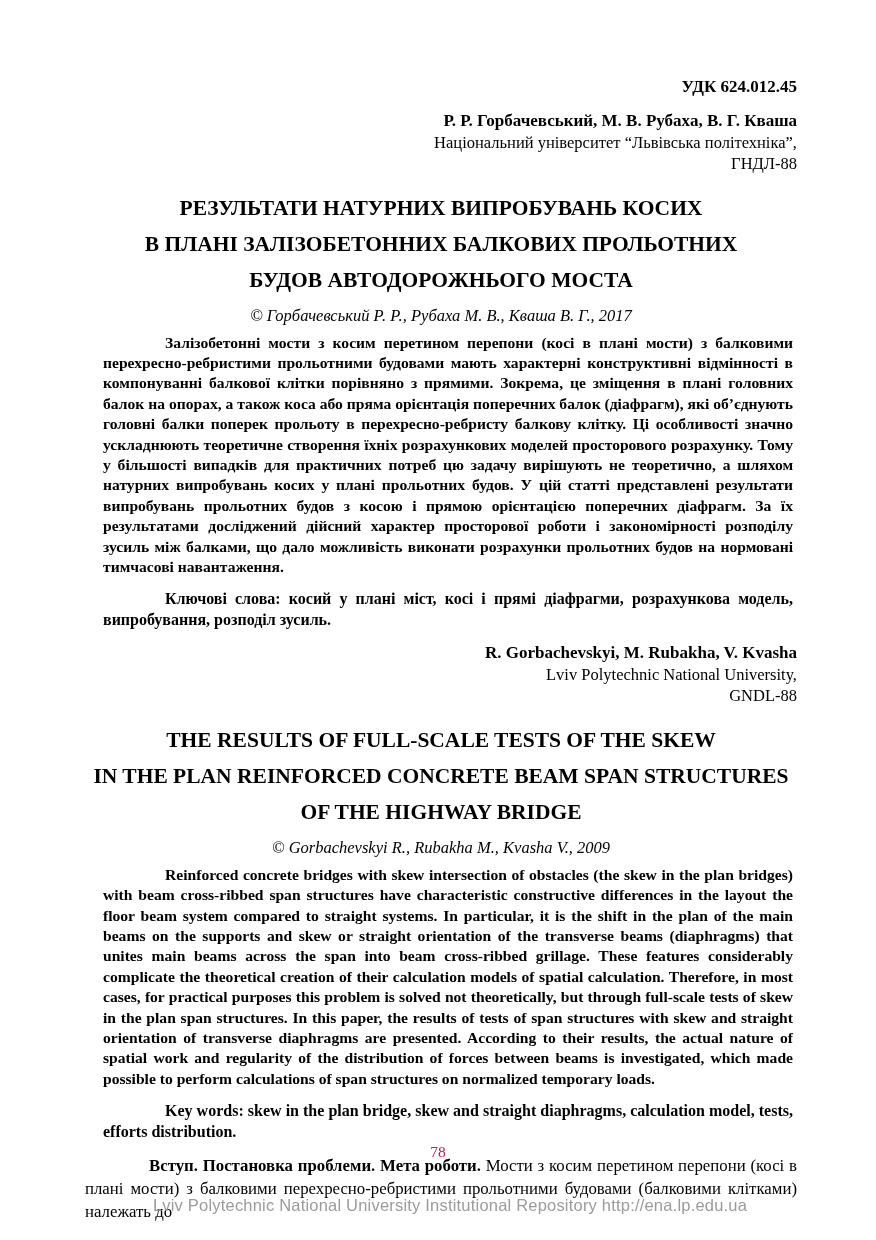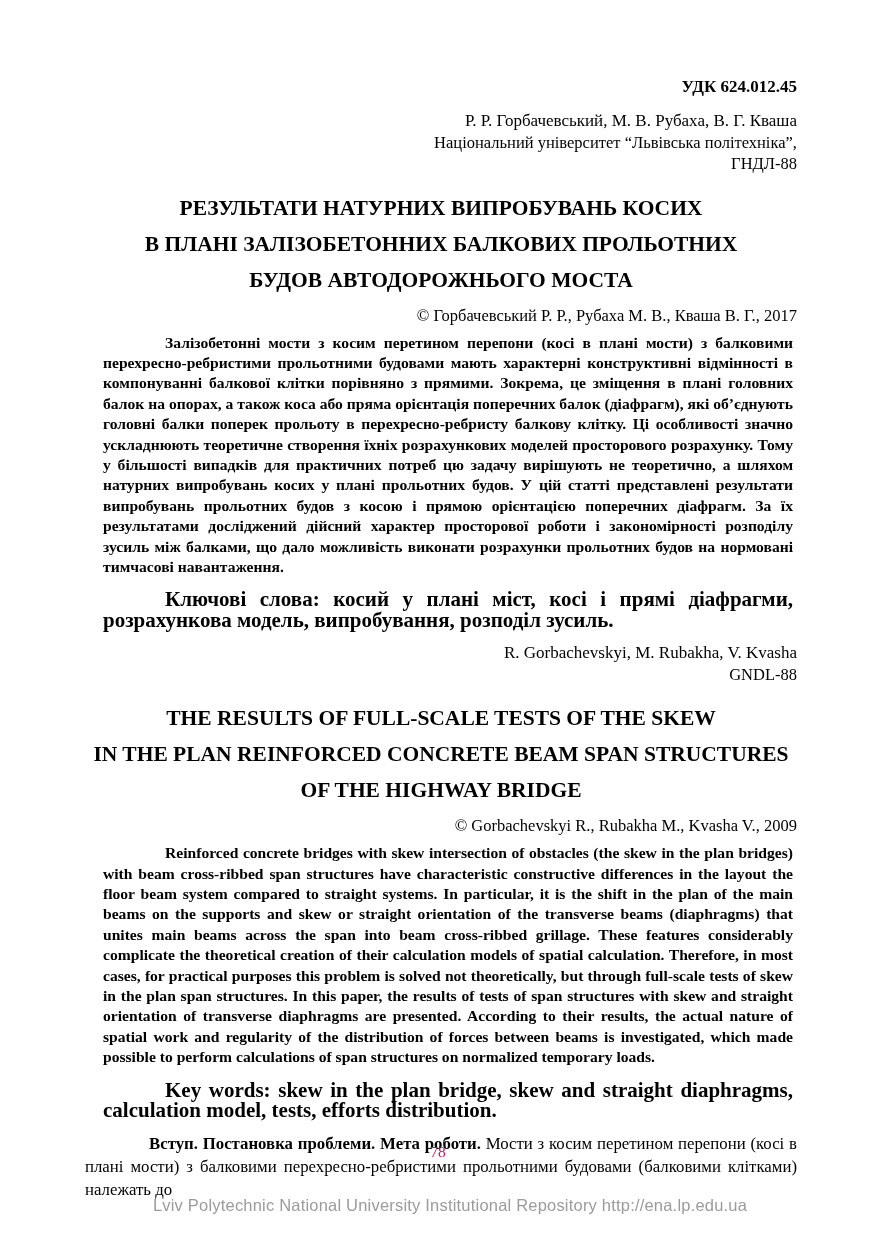--- a/index.html
+++ b/index.html
@@ -28,52 +28,53 @@
     font-weight: bold;
     font-size: 17px;
     line-height: 22px;
   }
   .authors-block {
     margin-top: 12px;
     text-align: right;
     font-size: 16.5px;
     line-height: 21.5px;
   }
-  .authors-line { font-weight: normal; font-size: 17px; }
+  .authors-line { font-weight: bold; font-size: 17px; }
   .affil-line { font-weight: normal; }
   .main-title {
     margin-top: 15px;
     text-align: center;
     font-weight: bold;
     font-size: 21.5px;
     line-height: 36px;
     white-space: pre-line;
   }
   .copyright {
     margin-top: 7px;
+    font-style: italic;
     font-size: 16.5px;
     line-height: 21px;
-    text-align: right;
+    text-align: center;
   }
   .abstract {
     margin-top: 7px;
     padding-left: 18px;
     padding-right: 4px;
     font-weight: bold;
     font-size: 15.6px;
     line-height: 20.4px;
     text-align: justify;
     text-indent: 62px;
   }
   .keywords {
     margin-top: 12px;
     padding-left: 18px;
     padding-right: 4px;
     font-weight: bold;
-    font-size: 21px;
+    font-size: 16px;
     line-height: 20.4px;
     text-align: justify;
     text-indent: 62px;
   }
   .intro-para {
     margin-top: 12px;
     font-size: 16.8px;
     line-height: 23px;
     text-align: justify;
     text-indent: 64px;
@@ -119,20 +120,21 @@
 БУДОВ АВТОДОРОЖНЬОГО МОСТА</h1>
 
     <div class="copyright">© Горбачевський Р. Р., Рубаха М. В., Кваша В. Г., 2017</div>
 
     <p class="abstract" style="margin-bottom:0;">Залізобетонні мости з косим перетином перепони (косі в плані мости) з балковими перехресно-ребристими прольотними будовами мають характерні конструктивні відмінності в компонуванні балкової клітки порівняно з прямими. Зокрема, це зміщення в плані головних балок на опорах, а також коса або пряма орієнтація поперечних балок (діафрагм), які об’єднують головні балки поперек прольоту в перехресно-ребристу балкову клітку. Ці особливості значно ускладнюють теоретичне створення їхніх розрахункових моделей просторового розрахунку. Тому у більшості випадків для практичних потреб цю задачу вирішують не теоретично, а шляхом натурних випробувань косих у плані прольотних будов. У цій статті представлені результати випробувань прольотних будов з косою і прямою орієнтацією поперечних діафрагм. За їх результатами досліджений дійсний характер просторової роботи і закономірності розподілу зусиль між балками, що дало можливість виконати розрахунки прольотних будов на нормовані тимчасові навантаження.</p>
 
     <p class="keywords" style="margin-bottom:0;">Ключові слова: косий у плані міст, косі і прямі діафрагми, розрахункова модель, випробування, розподіл зусиль.</p>
 
     <div class="authors-block">
       <div class="authors-line">R. Gorbachevskyi, M. Rubakha, V. Kvasha</div>
+      <div class="affil-line">Lviv Polytechnic National University,</div>
       <div class="affil-line">GNDL-88</div>
     </div>
 
     <h2 class="main-title" style="margin-bottom:0;">THE RESULTS OF FULL-SCALE TESTS OF THE SKEW
 IN THE PLAN REINFORCED CONCRETE BEAM SPAN STRUCTURES
 OF THE HIGHWAY BRIDGE</h2>
 
     <div class="copyright">© Gorbachevskyi R., Rubakha M., Kvasha V., 2009</div>
 
     <p class="abstract" style="margin-bottom:0;">Reinforced concrete bridges with skew intersection of obstacles (the skew in the plan bridges) with beam cross-ribbed span structures have characteristic constructive differences in the layout the floor beam system compared to straight systems. In particular, it is the shift in the plan of the main beams on the supports and skew or straight orientation of the transverse beams (diaphragms) that unites main beams across the span into beam cross-ribbed grillage. These features considerably complicate the theoretical creation of their calculation models of spatial calculation. Therefore, in most cases, for practical purposes this problem is solved not theoretically, but through full-scale tests of skew in the plan span structures. In this paper, the results of tests of span structures with skew and straight orientation of transverse diaphragms are presented. According to their results, the actual nature of spatial work and regularity of the distribution of forces between beams is investigated, which made possible to perform calculations of span structures on normalized temporary loads.</p>

